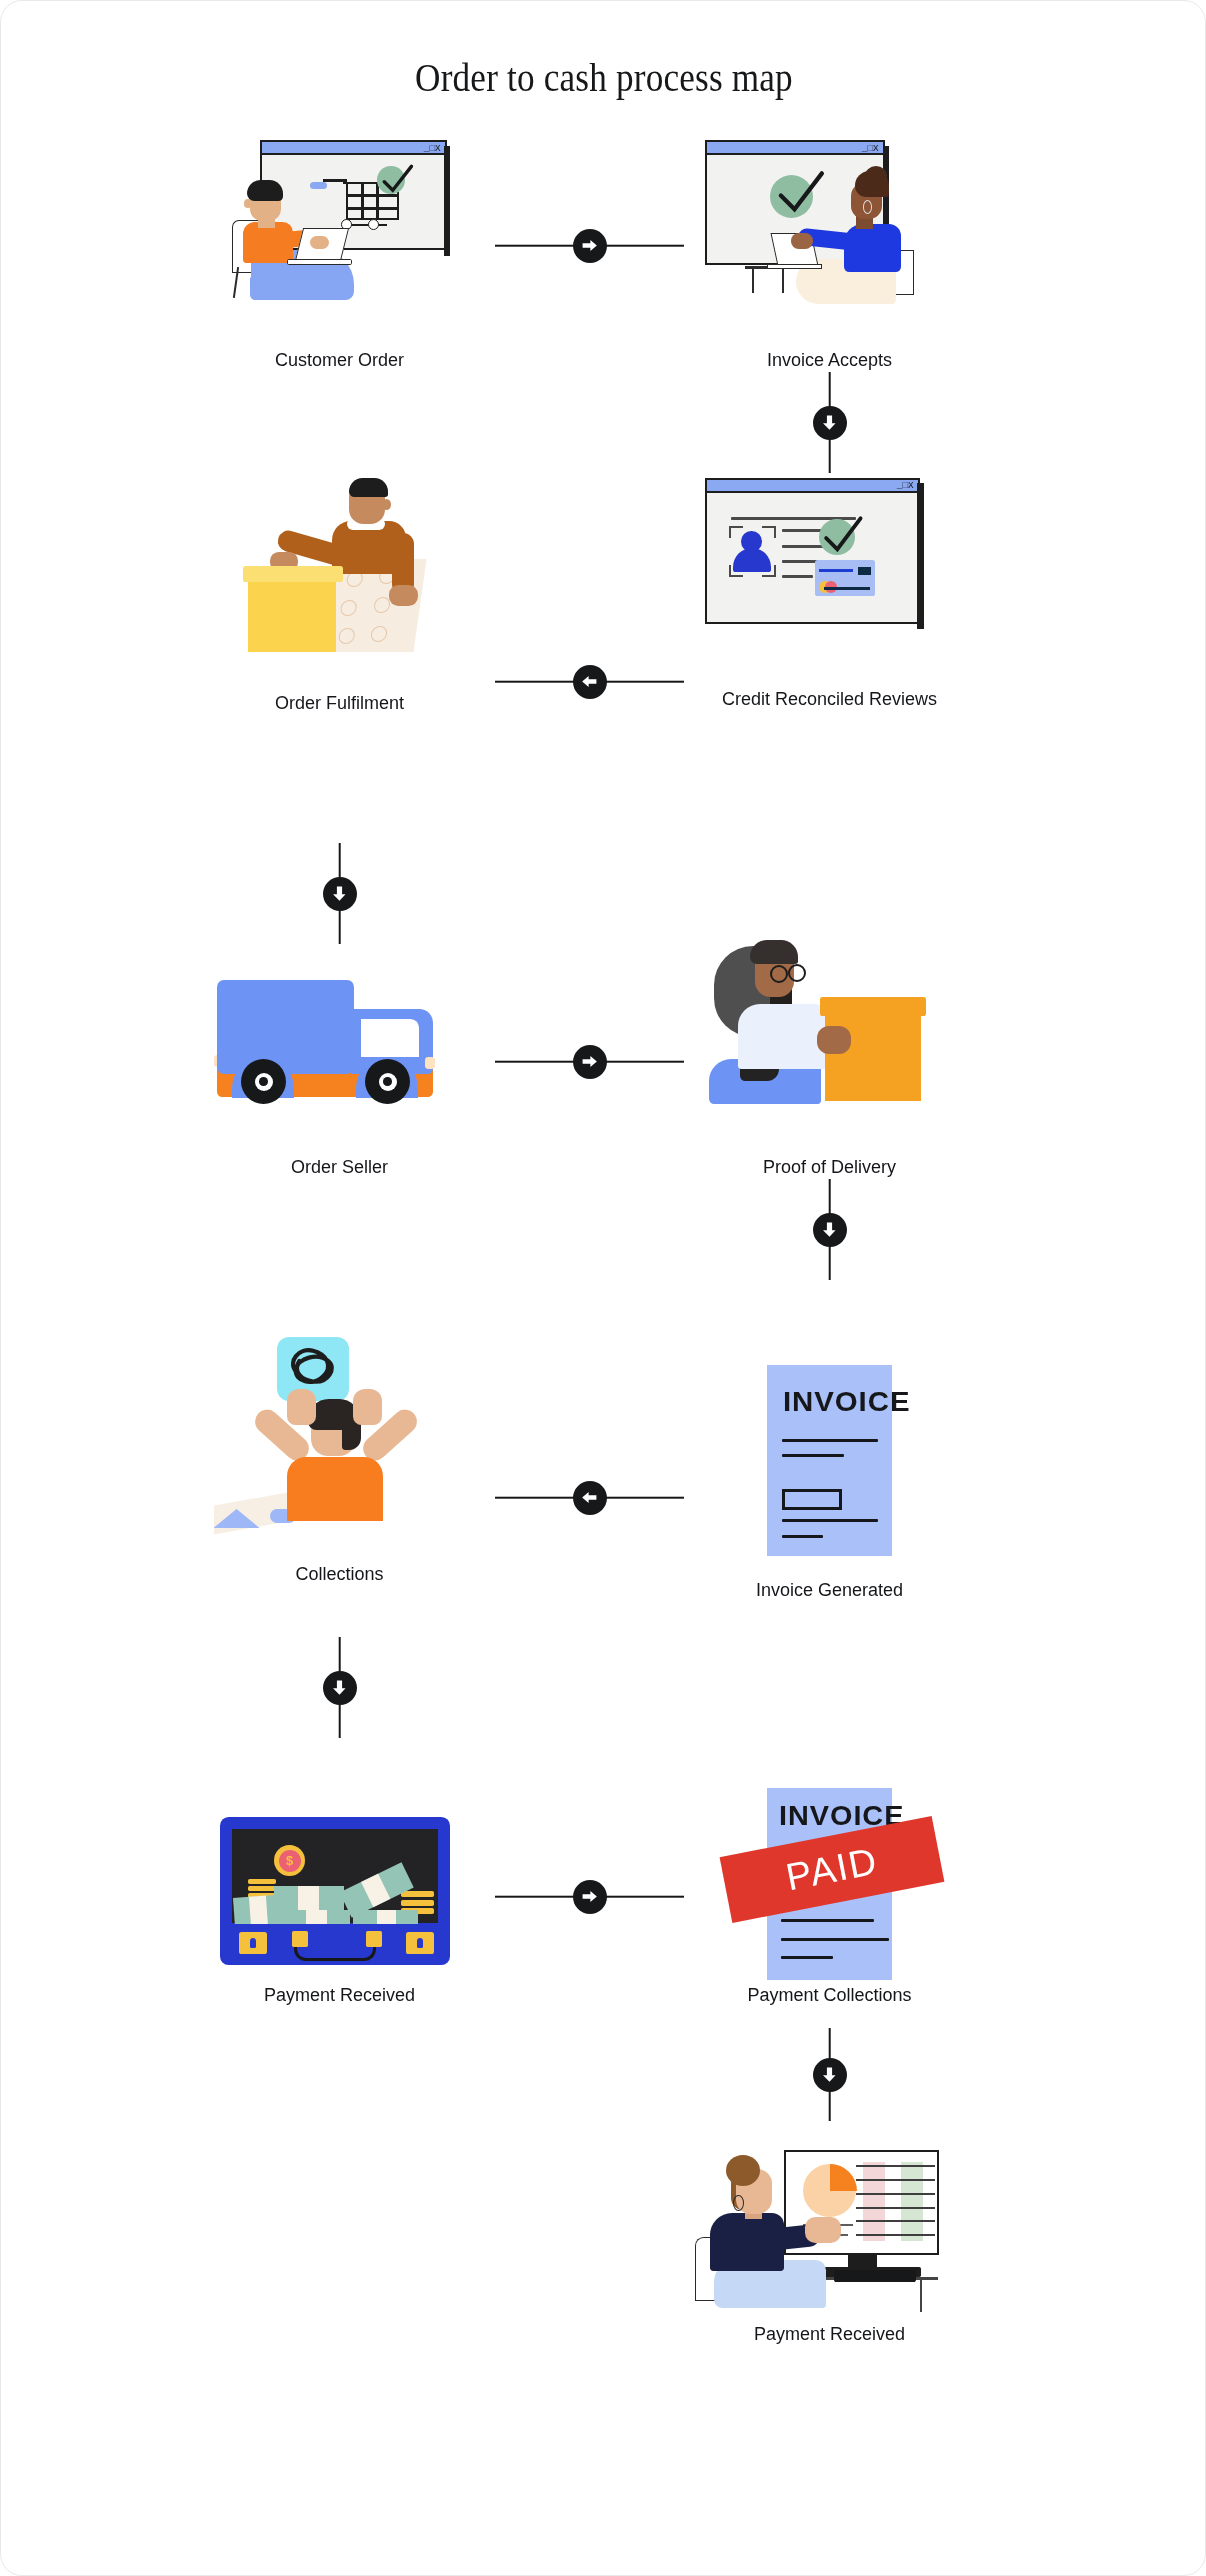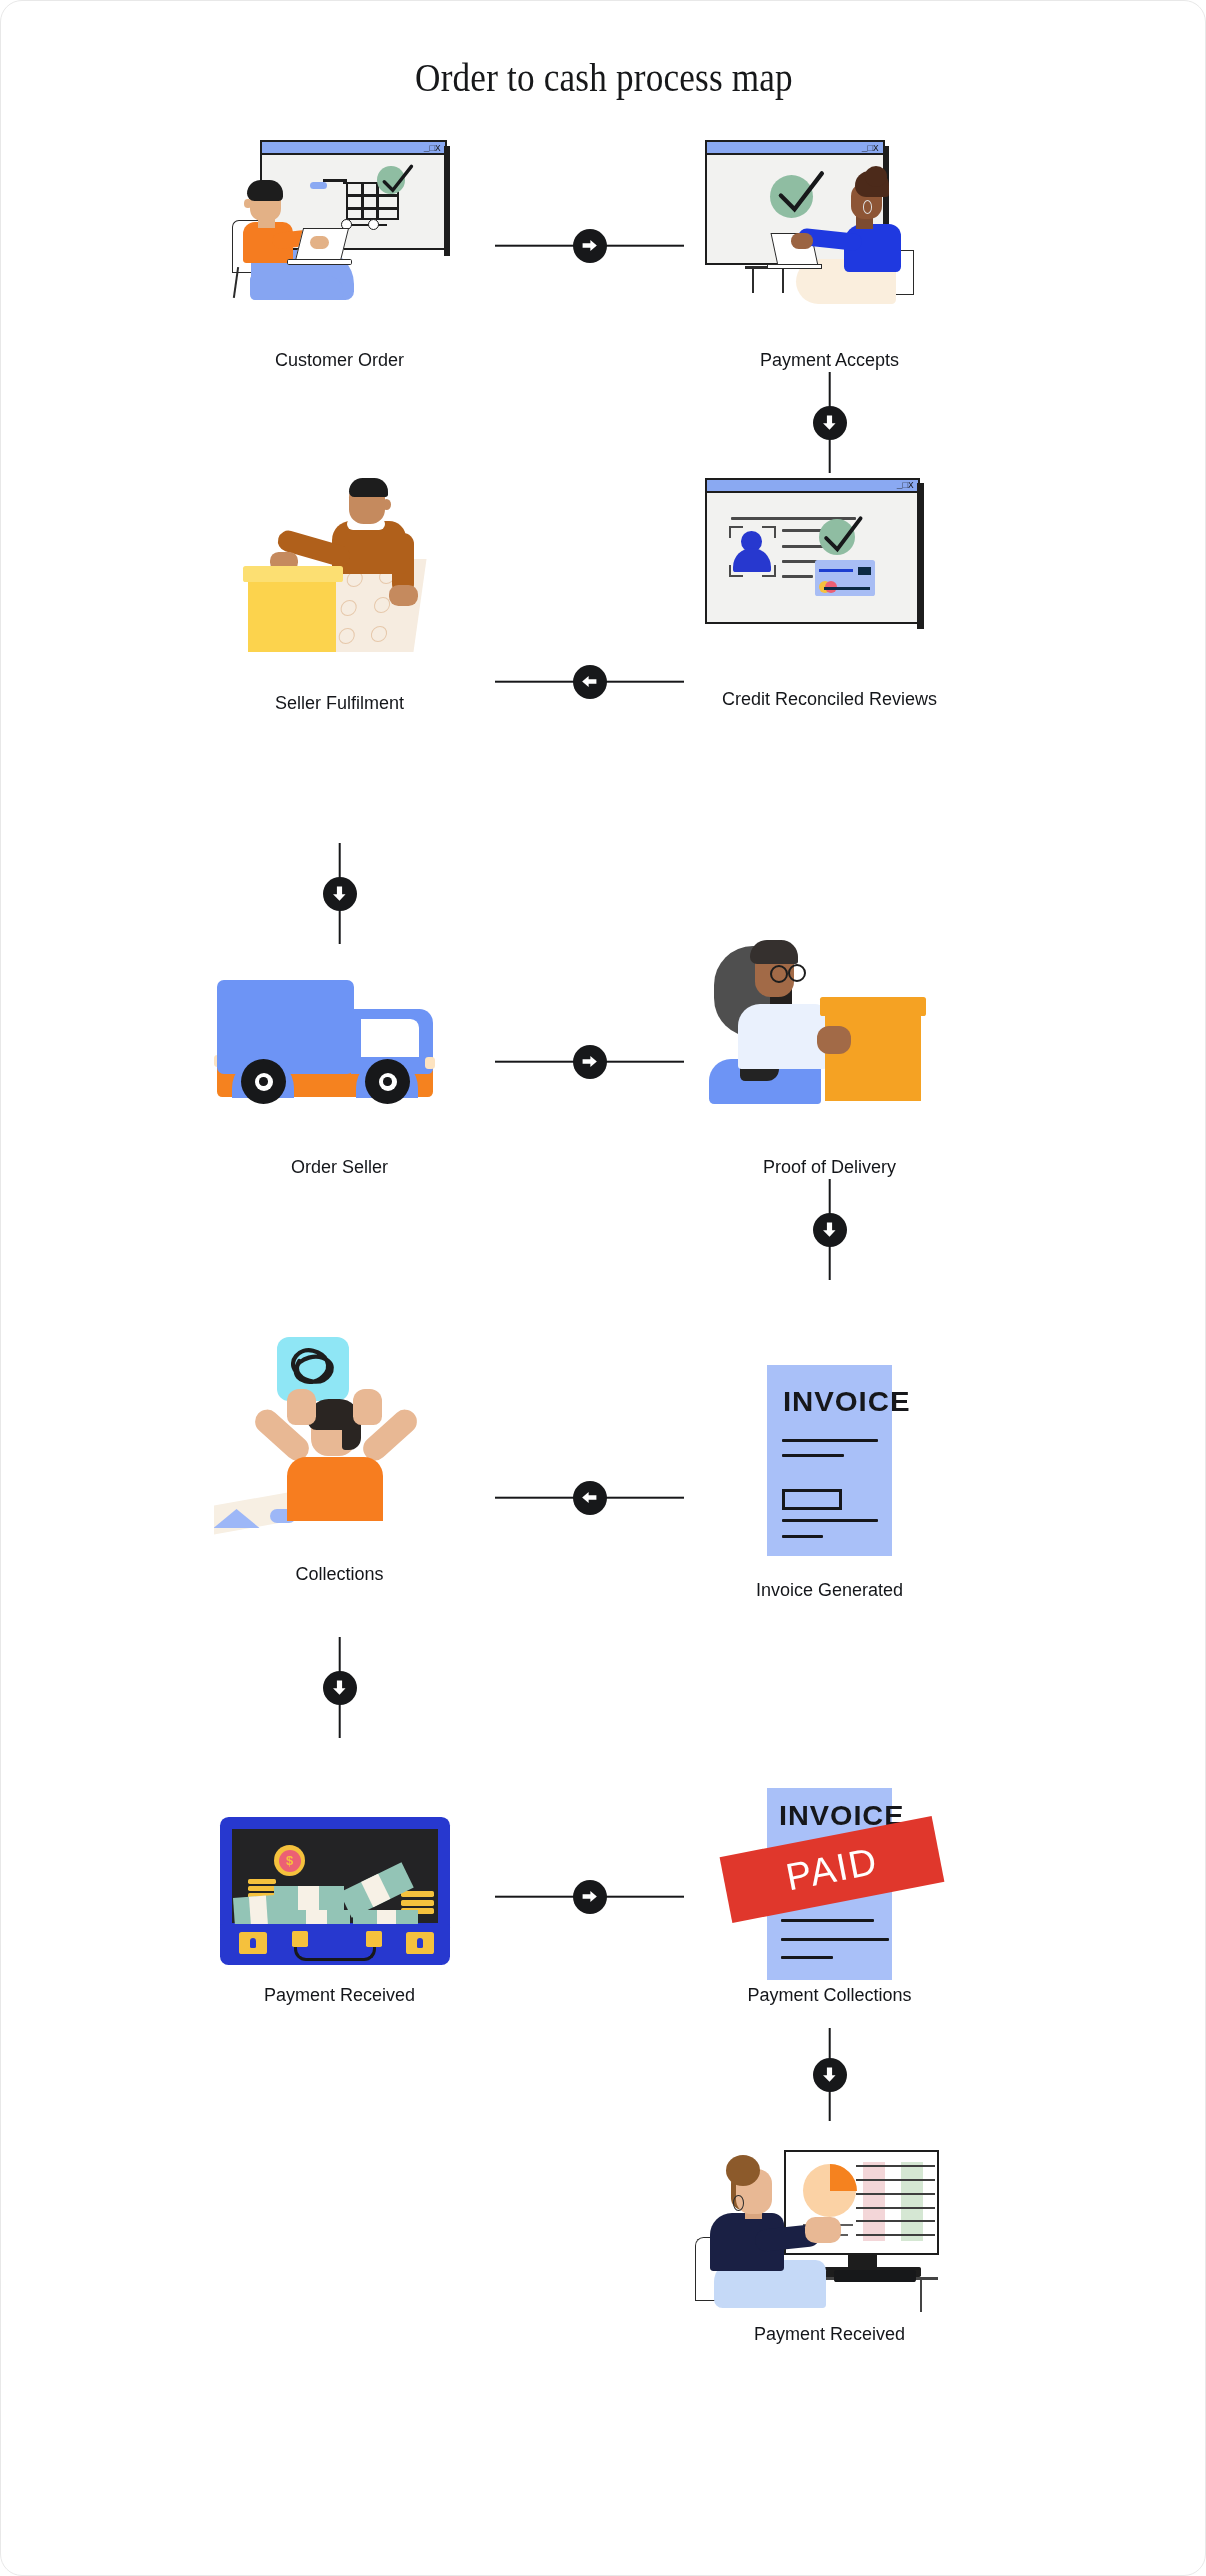--- a/index.html
+++ b/index.html
@@ -405,21 +405,21 @@
         <div class="n2-neck"></div>
         <div class="n2-head"></div>
         <div class="n2-hair"></div>
         <div class="n2-bun"></div>
         <div class="n2-earring"></div>
         <div class="n2-laptop"></div>
         <div class="n2-laptopbase"></div>
         <div class="n2-arm"></div>
         <div class="n2-hand"></div>
       </div>
-      <div class="caption">Payment Accepts</div>
+      <div class="caption">Invoice Accepts</div>
     </div>
 
     <div class="conn-v" style="left:809px; top:242px; height:101px;">
       <div class="bar"></div>
       <div class="arrow-badge">
         <svg width="19" height="19" viewBox="0 0 22 22">
             <path d="M8 3 h6 v9 h4 L11 19.5 L3.5 12 h4.5 Z" fill="#ffffff"></path>
           </svg>
       </div>
     </div>
@@ -440,21 +440,21 @@
         <div class="n3-collar"></div>
         <div class="n3-ear"></div>
         <div class="n3-head"></div>
         <div class="n3-hair"></div>
         <div class="n3-armL"></div>
         <div class="n3-handL"></div>
         <div class="n3-handR"></div>
         <div class="n3-box"></div>
         <div class="n3-boxlid"></div>
       </div>
-      <div class="caption">Seller Fulfilment</div>
+      <div class="caption">Order Fulfilment</div>
     </div>
 
     <div class="conn-h" style="left:494px; top:532px; width:189px;">
       <div class="bar"></div>
       <div class="arrow-badge">
         <svg width="19" height="19" viewBox="0 0 22 22">
             <path d="M19 8.5 h-9 V4.5 L2.5 11 L10 17.5 V13.5 H19 Z" fill="#ffffff"></path>
           </svg>
       </div>
     </div>

